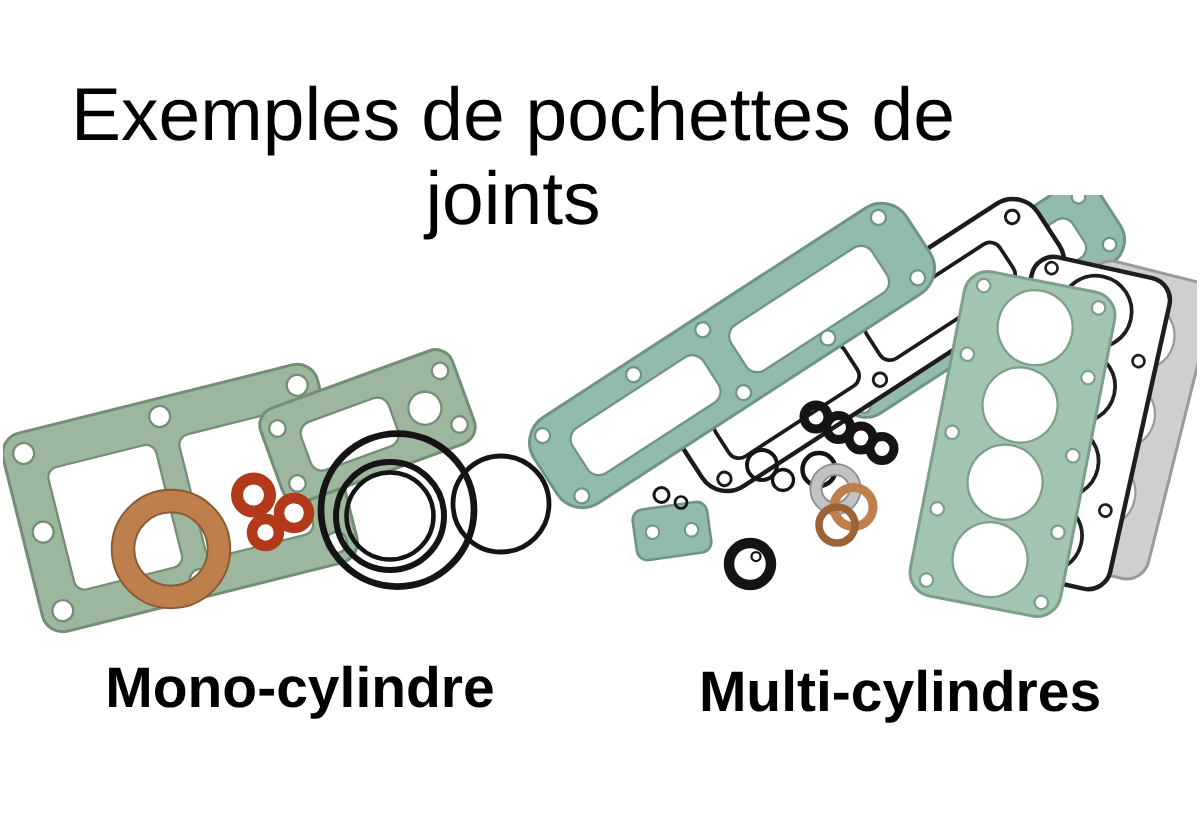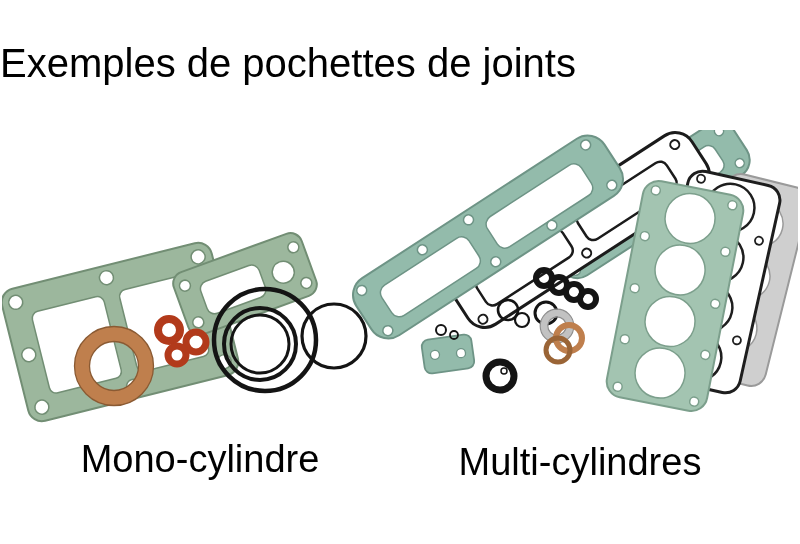--- a/index.html
+++ b/index.html
@@ -1,23 +1,23 @@
 <!DOCTYPE html>
 <html><head>
 <meta charset="utf-8">
 <style>
   html,body{margin:0;padding:0;background:#fff;}
   body{width:800px;height:544px;overflow:hidden;font-family:"Liberation Sans",sans-serif;color:#000;}
   .stage{position:relative;width:800px;height:544px;background:#fff;}
-  .title{position:absolute;top:14px;left:0;width:684px;
-         font-size:40px;line-height:1.13;font-weight:400;letter-spacing:0;}
+  .title{position:absolute;top:14px;left:0;width:684px;text-align:center;
+         font-size:50px;line-height:1.13;font-weight:400;letter-spacing:0;}
   .title span{display:block;}
-  .caption{position:absolute;font-size:38px;font-weight:400;text-align:center;}
+  .caption{position:absolute;font-size:38px;font-weight:700;text-align:center;}
   .caption-mono{left:25px;top:438px;width:350px;}
-  .caption-multi{left:400px;top:441px;width:360px;}
+  .caption-multi{left:420px;top:441px;width:360px;}
   svg.scene-svg{position:absolute;display:block;}
 </style>
 </head>
 <body>
 
 <div class="stage">
 
   <h1 class="title">
     <span>Exemples de pochettes de joints</span>
   </h1>

